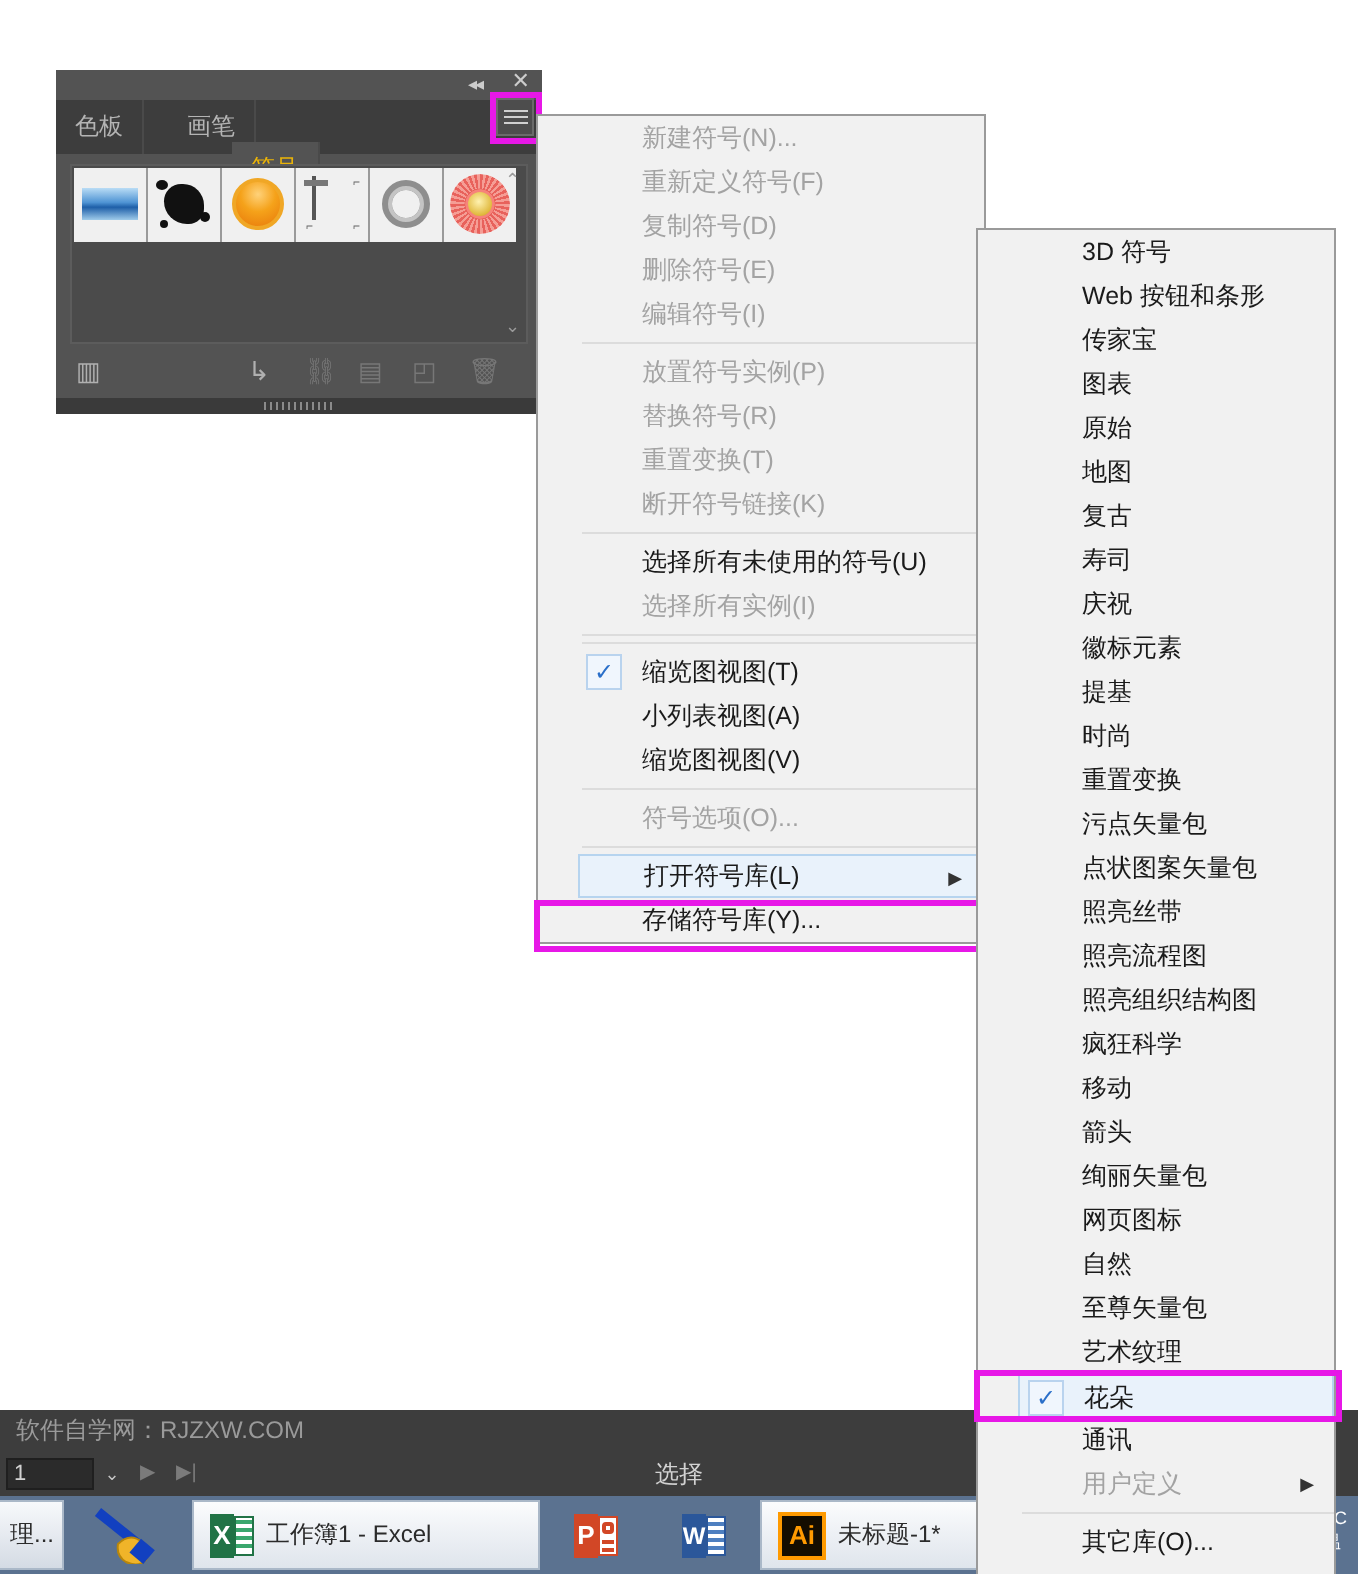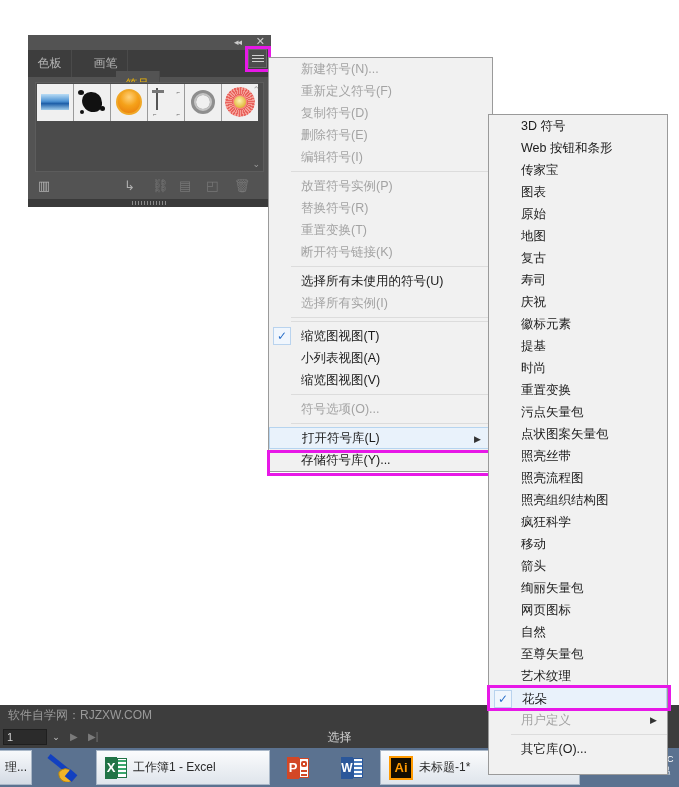--- a/index.html
+++ b/index.html
@@ -180,20 +180,21 @@
     height: 100%;
     background: #f1f1f1;
   }
   .mi {
     position: relative;
     height: 22px;
     line-height: 22px;
     padding-left: 32px;
     white-space: nowrap;
     z-index: 2;
+    margin-left: 20px;
   }
   .mi.disabled { color: #a3a3a3; }
   .mi .arrow {
     position: absolute;
     right: 10px;
     top: 0;
     font-size: 9px;
     line-height: 22px;
     color: #333;
   }
@@ -520,20 +521,21 @@
       <div class="mi"><span>照亮组织结构图</span></div>
       <div class="mi"><span>疯狂科学</span></div>
       <div class="mi"><span>移动</span></div>
       <div class="mi"><span>箭头</span></div>
       <div class="mi"><span>绚丽矢量包</span></div>
       <div class="mi"><span>网页图标</span></div>
       <div class="mi"><span>自然</span></div>
       <div class="mi"><span>至尊矢量包</span></div>
       <div class="mi"><span>艺术纹理</span></div>
       <div class="mi highlight"><span class="chk">✓</span><span>花朵</span></div>
+      <div class="mi"><span>通讯</span></div>
       <div class="mi disabled"><span>用户定义</span><span class="arrow">▶</span></div>
       <div class="msep"></div>
       <div class="mi"><span>其它库(O)...</span></div>
     </div>
 <div class="lib-hl-box" style="top: 570px;"></div>
   </div>
 
 <div id="ai-watermark">软件自学网：RJZXW.COM</div>
 
 <div id="ai-statusbar">

